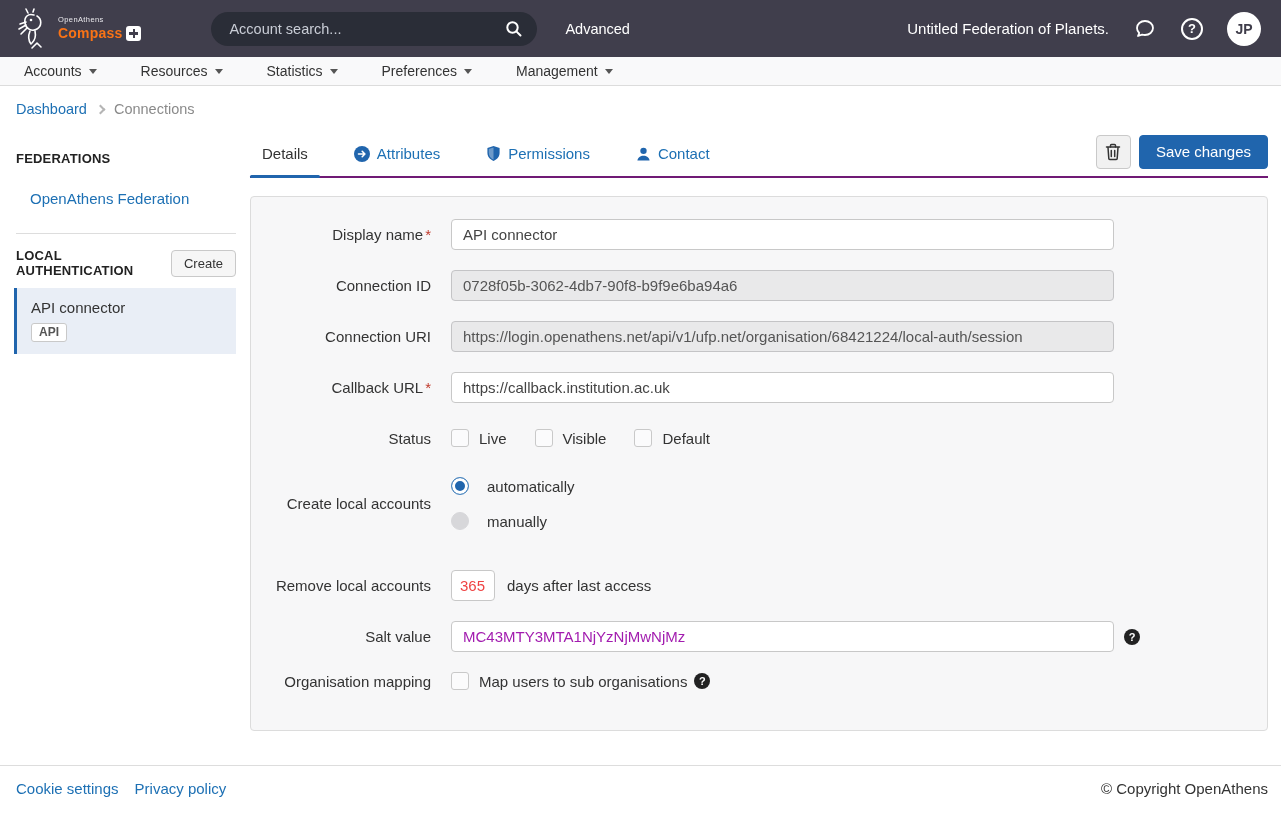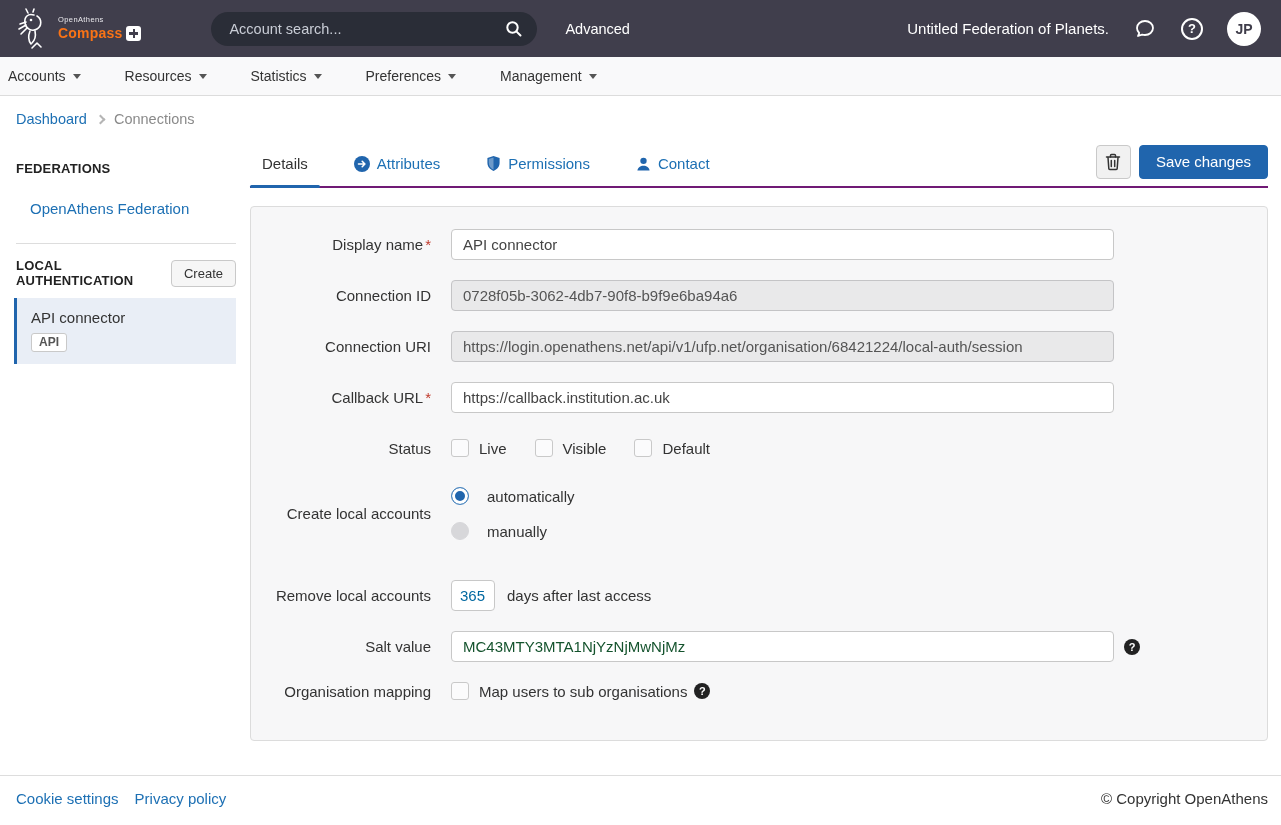--- a/index.html
+++ b/index.html
@@ -51,22 +51,22 @@
     display:flex; align-items:center; justify-content:center;
     color:#fff; font-size:13px; font-weight:700;
   }
   .avatar {
     width:34px; height:34px; border-radius:50%; background:#fff; color:#3f3d4a;
     display:flex; align-items:center; justify-content:center; font-size:14px; font-weight:600; cursor:pointer;
   }
 
   
   .mainnav {
-    height:39px; background:#f9f9fa; border-bottom:1px solid #dcdcdc;
-    display:flex; align-items:center; padding-left:8px; gap:44px;
+    height:29px; background:#f9f9fa; border-bottom:1px solid #dcdcdc;
+    display:flex; align-items:center; padding-left:24px; gap:44px;
   }
   .nav-item { display:flex; align-items:center; gap:7px; font-size:14px; color:#333; cursor:pointer; }
   .caret {
     width:0; height:0; border-left:4.5px solid transparent; border-right:4.5px solid transparent;
     border-top:5px solid #555; display:inline-block;
   }
 
   
   .breadcrumb { display:flex; align-items:center; gap:10px; padding:15px 16px 14px; font-size:14.5px; }
   .breadcrumb a { color:#1d70b4; cursor:pointer; }
@@ -129,23 +129,23 @@
   .frow { display:flex; align-items:center; margin-bottom:20px; }
   .frow:last-child { margin-bottom:0; }
   .flabel { width:200px; flex-shrink:0; text-align:right; padding-right:20px; font-size:15px; color:#333; }
   .req { color:#c0392b; margin-left:2px; }
   .fctl { display:flex; align-items:center; }
   input.std {
     width:663px; height:31px; border:1px solid #c8c8c8; border-radius:4px; padding:0 11px;
     font-size:15px; color:#444; background:#fff; font-family:"Liberation Sans", sans-serif; outline:none;
   }
   input.locked { background:#e9e9ea; border-color:#c4c4c6; color:#555; }
-  input.salt { color:#14532d; }
+  input.salt { color:#a21caf; }
   input.tiny { width:44px; height:31px; border:1px solid #c8c8c8; border-radius:4px; padding:0 8px;
-    font-size:15px; color:#0369a1; background:#fff; font-family:"Liberation Sans", sans-serif; outline:none; }
+    font-size:15px; color:#ef4444; background:#fff; font-family:"Liberation Sans", sans-serif; outline:none; }
   .suffix-text { margin-left:12px; color:#333; }
 
   .cb {
     width:18px; height:18px; border:1px solid #c9c9c9; border-radius:3px; background:#fbfbfc;
     display:inline-block; flex-shrink:0; cursor:pointer;
   }
   .cb-group { display:flex; align-items:center; margin-right:28px; }
   .cb-label { margin-left:10px; color:#333; cursor:pointer; }
 
   .radio { width:18px; height:18px; border-radius:50%; display:inline-block; flex-shrink:0; cursor:pointer; }

